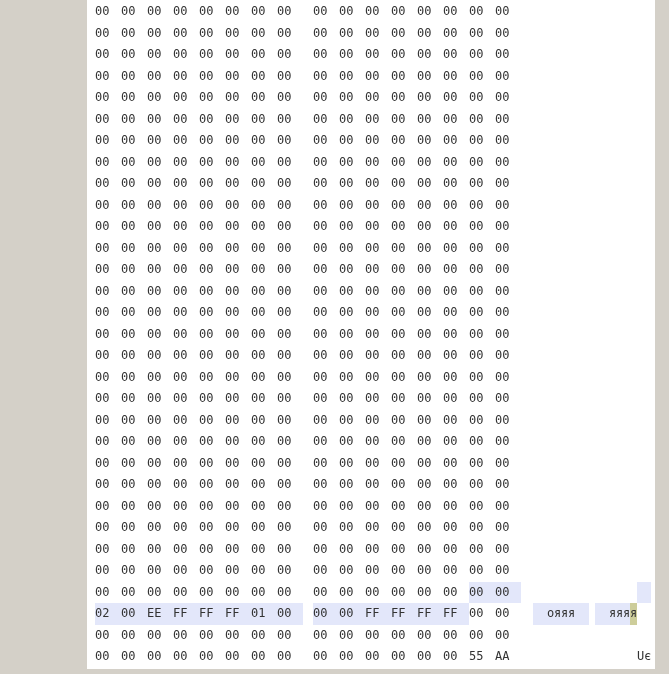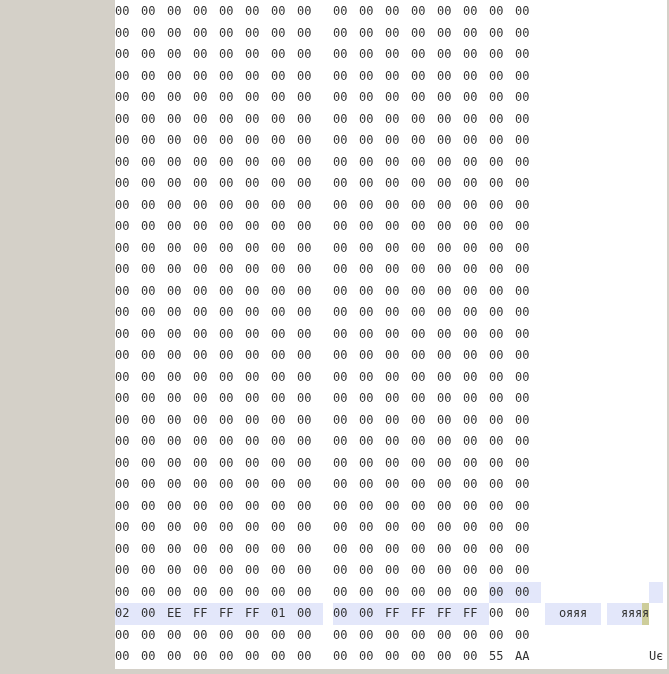--- a/index.html
+++ b/index.html
@@ -11,28 +11,28 @@
       height: 674px;
       overflow: hidden;
       direction: rtl;
     }
     .hex-viewer {
       display: flex;
       direction: rtl;
     }
     .hex-panel {
       background: #ffffff;
-      padding: 1px 0;
+      padding: 1px 8px;
       direction: ltr;
     }
     .ascii-panel {
       background: #ffffff;
       padding: 1px 4px;
       direction: ltr;
-      margin-right: 2px;
+      margin-right: 14px;
     }
     .row {
       white-space: nowrap;
       line-height: 21.5px;
       height: 21.5px;
       unicode-bidi: bidi-override;
     }
     .byte {
       display: inline-block;
       width: 26px;

